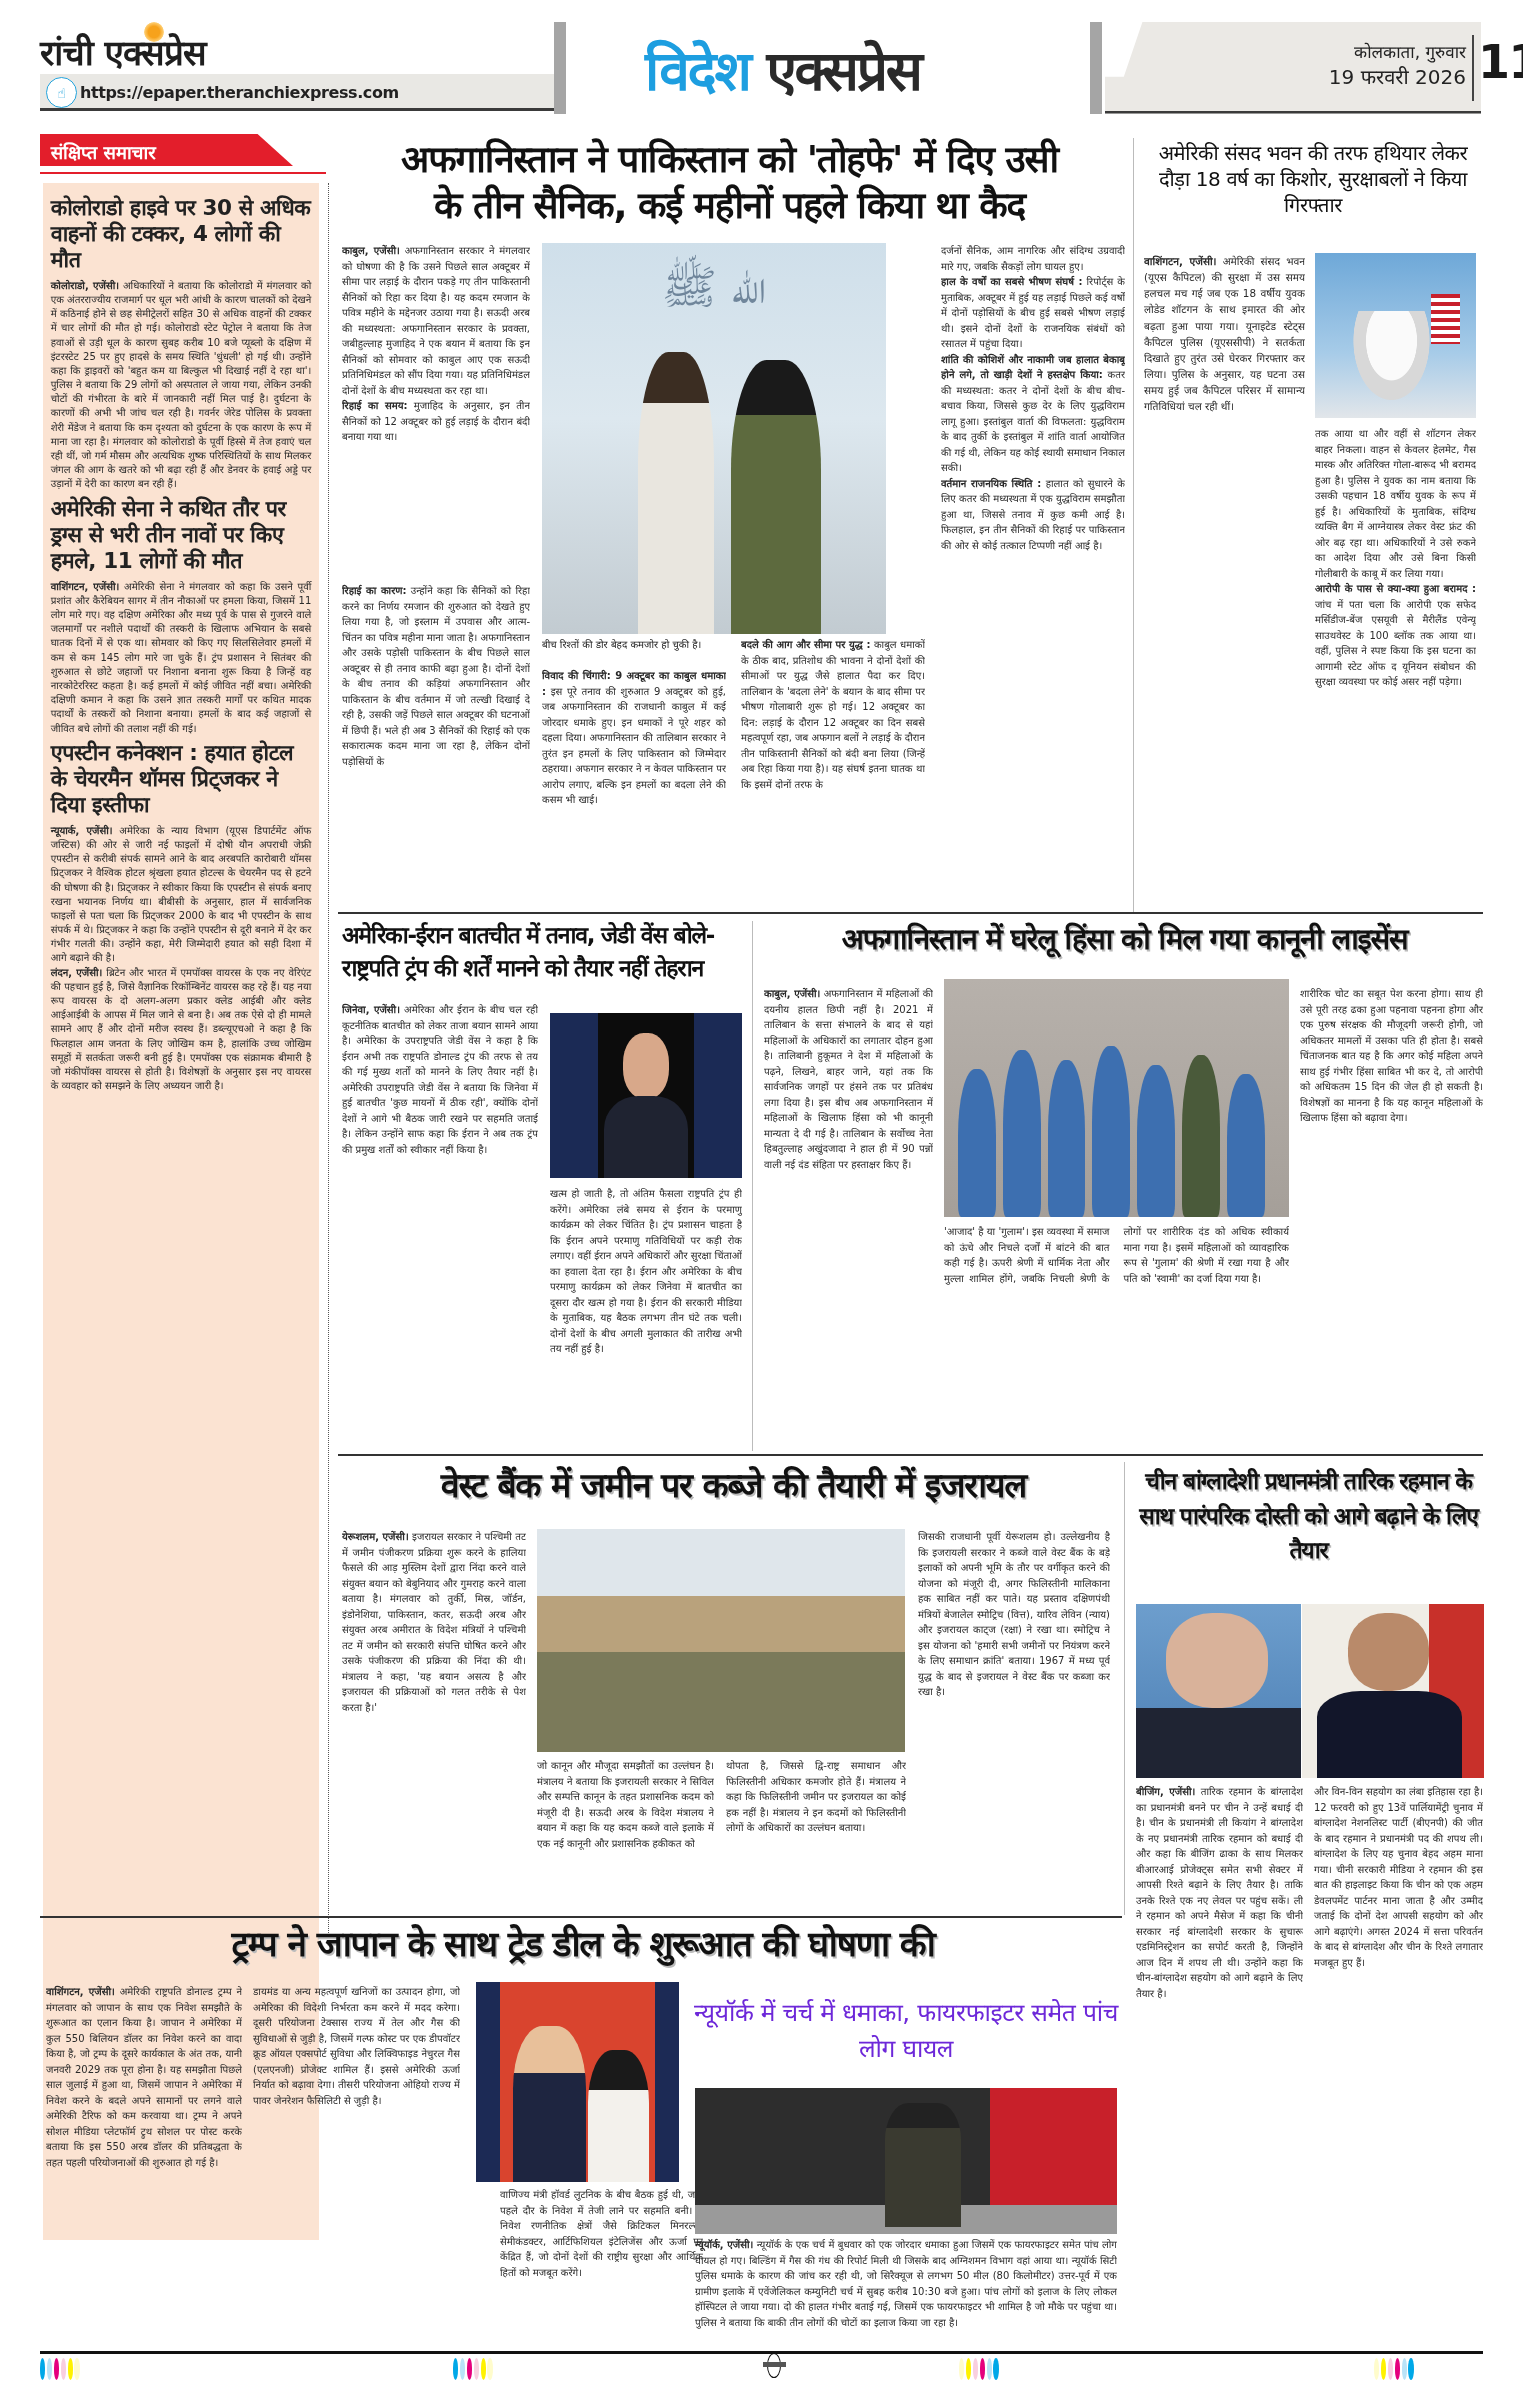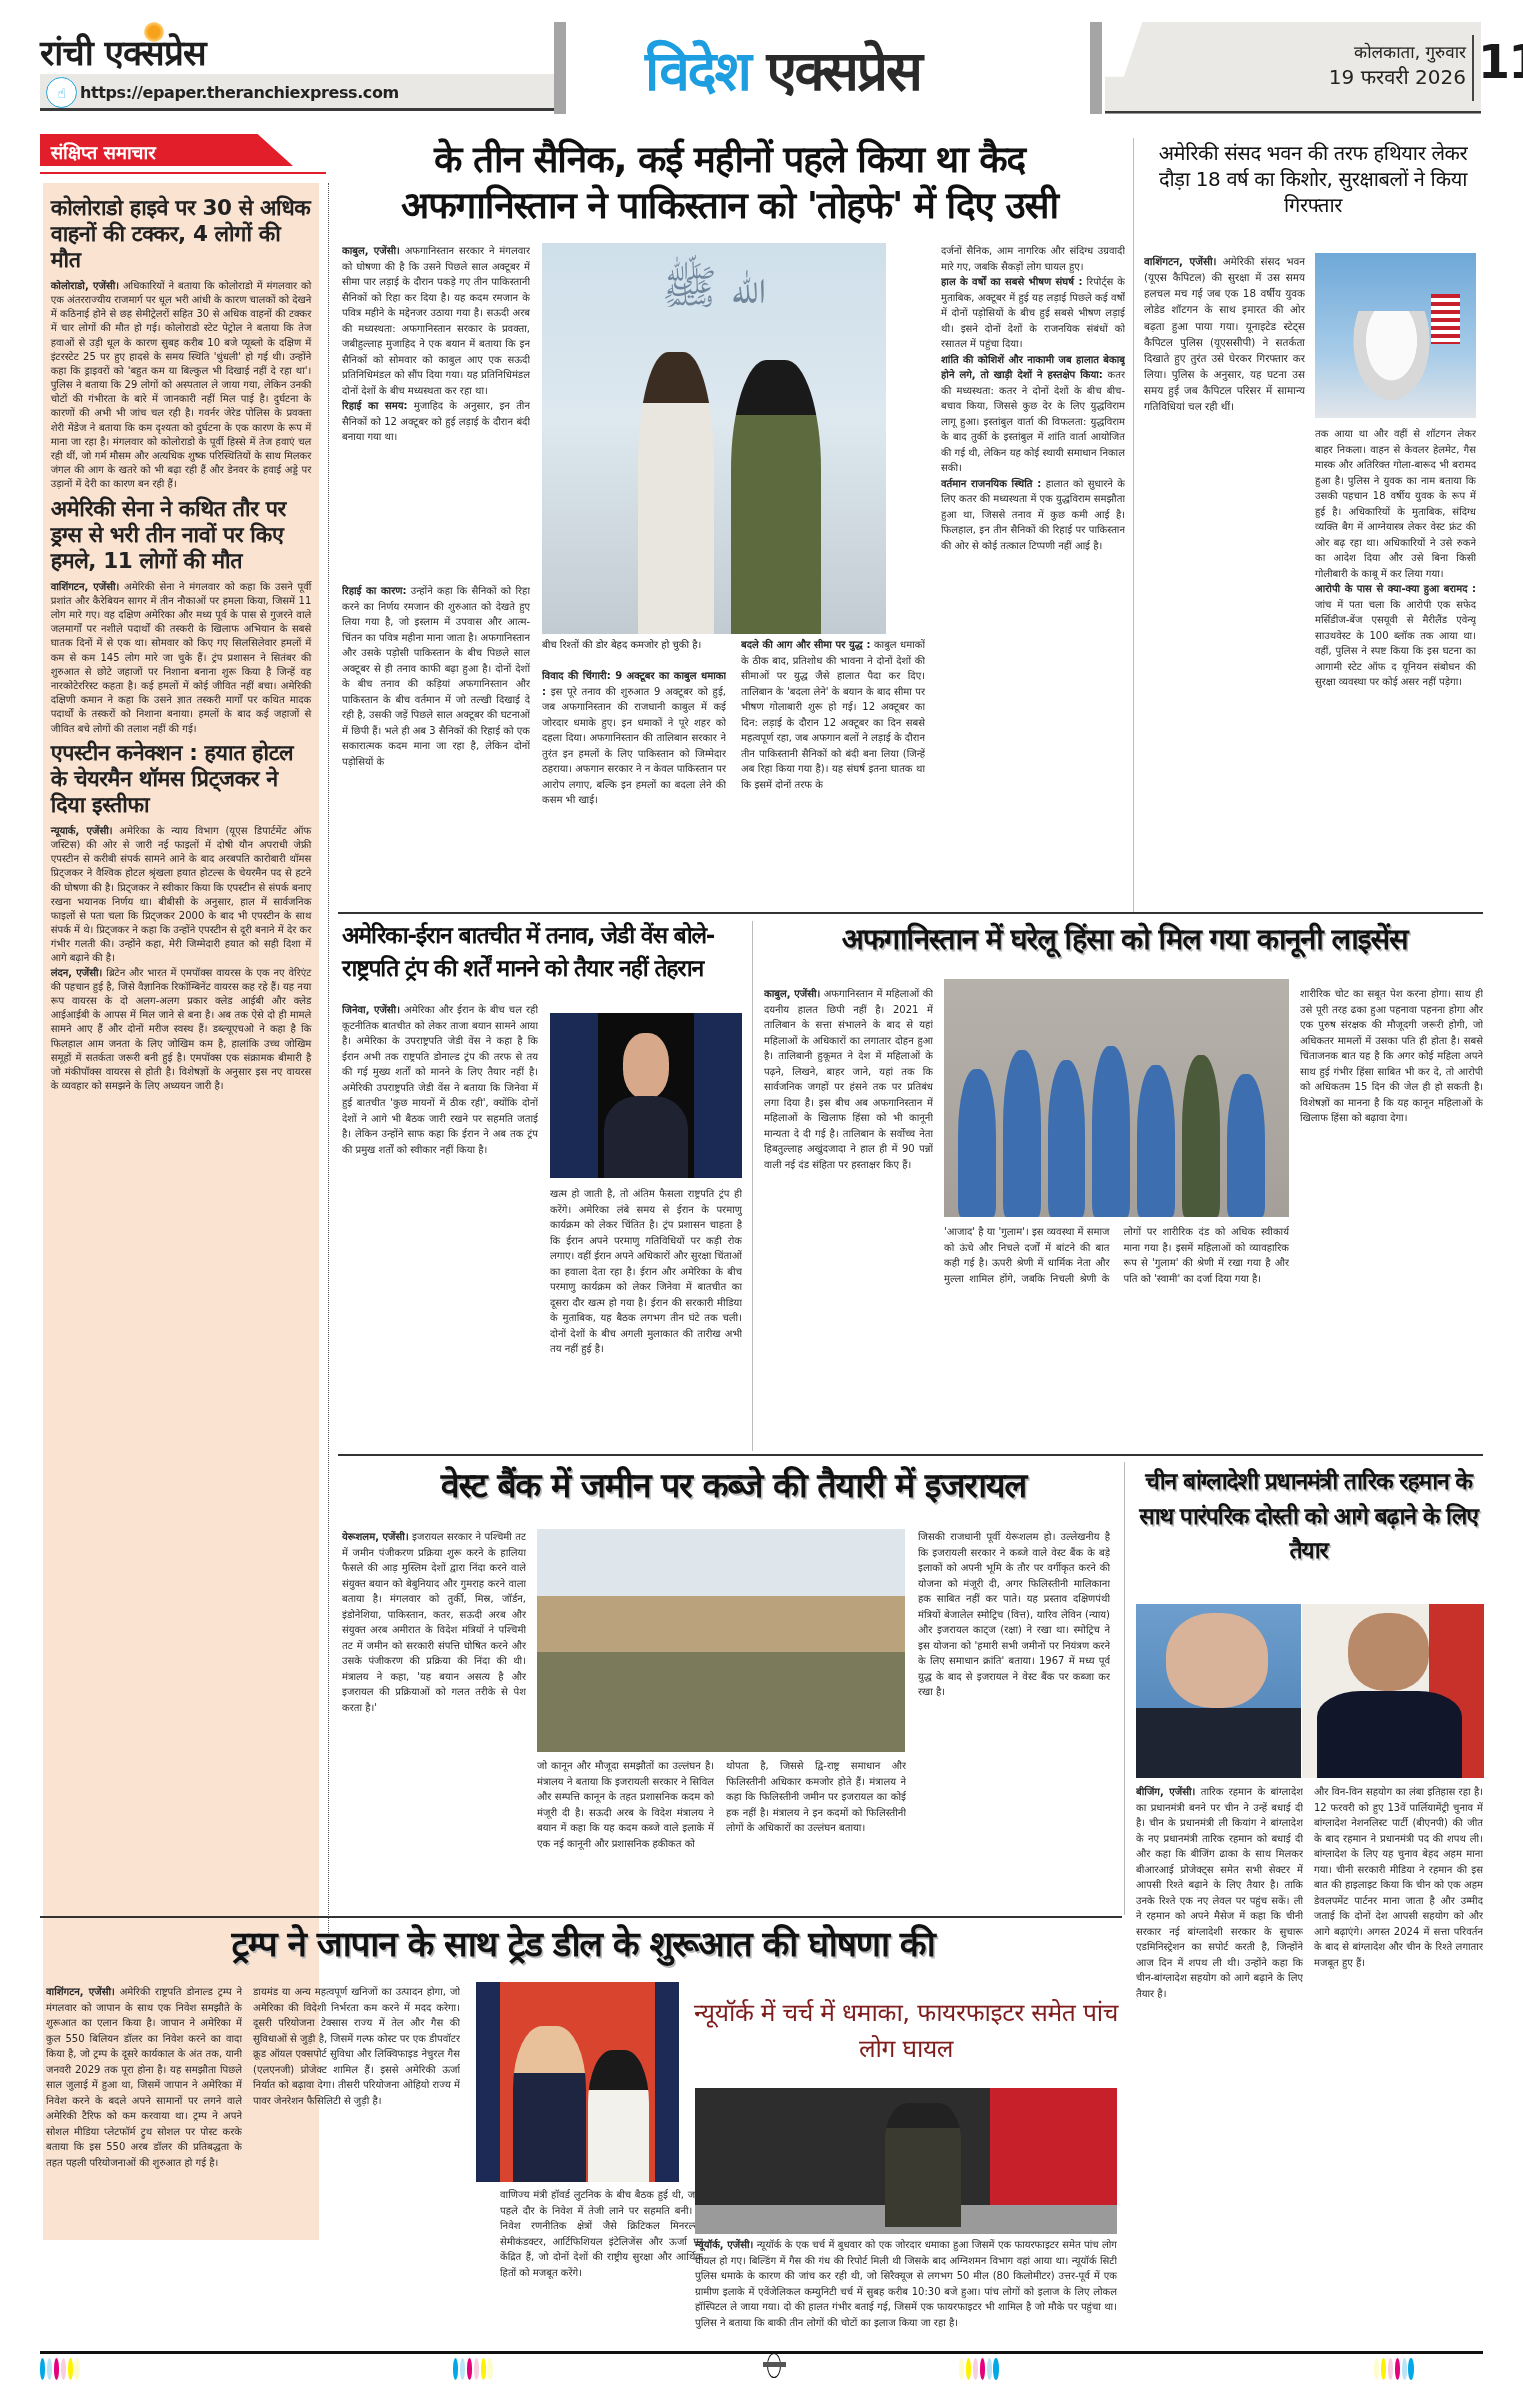--- a/index.html
+++ b/index.html
@@ -109,22 +109,22 @@
     <h3>एपस्टीन कनेक्शन : हयात होटल के चेयरमैन थॉमस प्रिट्जकर ने दिया इस्तीफा</h3>
     <p><b>न्यूयार्क, एजेंसी।</b> <span>अमेरिका के न्याय विभाग (यूएस डिपार्टमेंट ऑफ जस्टिस) की ओर से जारी नई फाइलों में दोषी यौन अपराधी जेफ्री एपस्टीन से करीबी संपर्क सामने आने के बाद अरबपति कारोबारी थॉमस प्रिट्जकर ने वैश्विक होटल श्रृंखला हयात होटल्स के चेयरमैन पद से हटने की घोषणा की है। प्रिट्जकर ने स्वीकार किया कि एपस्टीन से संपर्क बनाए रखना भयानक निर्णय था। बीबीसी के अनुसार, हाल में सार्वजनिक फाइलों से पता चला कि प्रिट्जकर 2000 के बाद भी एपस्टीन के साथ संपर्क में थे। प्रिट्जकर ने कहा कि उन्होंने एपस्टीन से दूरी बनाने में देर कर गंभीर गलती की। उन्होंने कहा, मेरी जिम्मेदारी हयात को सही दिशा में आगे बढ़ाने की है।</span></p>
   </div>
   <div>
     <p><b>लंदन, एजेंसी।</b> <span>ब्रिटेन और भारत में एमपॉक्स वायरस के एक नए वेरिएंट की पहचान हुई है, जिसे वैज्ञानिक रिकॉम्बिनेंट वायरस कह रहे हैं। यह नया रूप वायरस के दो अलग-अलग प्रकार क्लेड आईबी और क्लेड आईआईबी के आपस में मिल जाने से बना है। अब तक ऐसे दो ही मामले सामने आए हैं और दोनों मरीज स्वस्थ हैं। डब्ल्यूएचओ ने कहा है कि फिलहाल आम जनता के लिए जोखिम कम है, हालांकि उच्च जोखिम समूहों में सतर्कता जरूरी बनी हुई है। एमपॉक्स एक संक्रामक बीमारी है जो मंकीपॉक्स वायरस से होती है। विशेषज्ञों के अनुसार इस नए वायरस के व्यवहार को समझने के लिए अध्ययन जारी है।</span></p>
   </div>
 </div>
 <div class="abs dotted-v" style="left:328px; top:183px; height:1758px;"></div>
 
 <div class="abs" style="left:342px; top:137px; width:775px;">
+  <div class="head-big" style="font-size:37px; text-align:center;">अफगानिस्तान ने पाकिस्तान को 'तोहफे' में दिए उसी</div>
   <div class="head-big" style="font-size:37px; text-align:center;">के तीन सैनिक, कई महीनों पहले किया था कैद</div>
-  <div class="head-big" style="font-size:37px; text-align:center;">अफगानिस्तान ने पाकिस्तान को 'तोहफे' में दिए उसी</div>
 </div>
 <div class="abs body-txt" style="left:342px; top:243px; width:188px; height:338px; overflow:hidden;">
   <b>काबुल, एजेंसी।</b> <span>अफगानिस्तान सरकार ने मंगलवार को घोषणा की है कि उसने पिछले साल अक्टूबर में सीमा पार लड़ाई के दौरान पकड़े गए तीन पाकिस्तानी सैनिकों को रिहा कर दिया है। यह कदम रमजान के पवित्र महीने के मद्देनजर उठाया गया है। सऊदी अरब की मध्यस्थता: अफगानिस्तान सरकार के प्रवक्ता, जबीहुल्लाह मुजाहिद ने एक बयान में बताया कि इन सैनिकों को सोमवार को काबुल आए एक सऊदी प्रतिनिधिमंडल को सौंप दिया गया। यह प्रतिनिधिमंडल दोनों देशों के बीच मध्यस्थता कर रहा था।</span><br>
   <b>रिहाई का समय:</b> <span>मुजाहिद के अनुसार, इन तीन सैनिकों को 12 अक्टूबर को हुई लड़ाई के दौरान बंदी बनाया गया था।</span>
 </div>
 <div class="abs photo ph-taliban" style="left:542px; top:243px; width:344px; height:391px;">
   <div class="cal">ﷲ ﷺ</div>
     <div class="p1"></div>
     <div class="p2"></div>
 </div>
@@ -240,21 +240,21 @@
   <span>डायमंड या अन्य महत्वपूर्ण खनिजों का उत्पादन होगा, जो अमेरिका की विदेशी निर्भरता कम करने में मदद करेगा। दूसरी परियोजना टेक्सास राज्य में तेल और गैस की सुविधाओं से जुड़ी है, जिसमें गल्फ कोस्ट पर एक डीपवॉटर क्रूड ऑयल एक्सपोर्ट सुविधा और लिक्विफाइड नेचुरल गैस (एलएनजी) प्रोजेक्ट शामिल हैं। इससे अमेरिकी ऊर्जा निर्यात को बढ़ावा देगा। तीसरी परियोजना ओहियो राज्य में पावर जेनरेशन फैसिलिटी से जुड़ी है।</span>
 </div>
 <div class="abs photo ph-trump" style="left:476px; top:1982px; width:203px; height:200px;">
     <div class="p1"></div>
     <div class="p2"></div>
   </div>
 <div class="abs body-txt" style="left:476px; top:2187px; width:203px; height:161px; overflow:hidden;margin-left:24px;">
   <span>वाणिज्य मंत्री हॉवर्ड लुटनिक के बीच बैठक हुई थी, जहां पहले दौर के निवेश में तेजी लाने पर सहमति बनी। ये निवेश रणनीतिक क्षेत्रों जैसे क्रिटिकल मिनरल्स, सेमीकंडक्टर, आर्टिफिशियल इंटेलिजेंस और ऊर्जा पर केंद्रित हैं, जो दोनों देशों की राष्ट्रीय सुरक्षा और आर्थिक हितों को मजबूत करेंगे।</span>
 </div>
 
-<div class="abs" style="left:691px; top:1995px; width:430px; font-size:24.6px; line-height:1.45; text-align:center; color:#7f1d1d; letter-spacing:-0.4px;">न्यूयॉर्क में चर्च में धमाका, फायरफाइटर समेत पांच लोग घायल</div>
+<div class="abs" style="left:691px; top:1995px; width:430px; font-size:24.6px; line-height:1.45; text-align:center; color:#6d28d9; letter-spacing:-0.4px;">न्यूयॉर्क में चर्च में धमाका, फायरफाइटर समेत पांच लोग घायल</div>
 <div class="abs photo ph-fire" style="left:695px; top:2088px; width:422px; height:146px;">
     <div class="floor"></div>
     <div class="ff"></div>
   </div>
 <div class="abs body-txt" style="left:695px; top:2237px; width:422px; height:111px; overflow:hidden;">
   <b>न्यूयॉर्क, एजेंसी।</b> <span>न्यूयॉर्क के एक चर्च में बुधवार को एक जोरदार धमाका हुआ जिसमें एक फायरफाइटर समेत पांच लोग घायल हो गए। बिल्डिंग में गैस की गंध की रिपोर्ट मिली थी जिसके बाद अग्निशमन विभाग वहां आया था। न्यूयॉर्क सिटी पुलिस धमाके के कारण की जांच कर रही थी, जो सिरैक्यूज से लगभग 50 मील (80 किलोमीटर) उत्तर-पूर्व में एक ग्रामीण इलाके में एवेंजेलिकल कम्युनिटी चर्च में सुबह करीब 10:30 बजे हुआ। पांच लोगों को इलाज के लिए लोकल हॉस्पिटल ले जाया गया। दो की हालत गंभीर बताई गई, जिसमें एक फायरफाइटर भी शामिल है जो मौके पर पहुंचा था। पुलिस ने बताया कि बाकी तीन लोगों की चोटों का इलाज किया जा रहा है।</span>
 </div>
 
 <div class="abs footer-rule"></div>
 <div class="abs cmyk" style="left:40px;">

